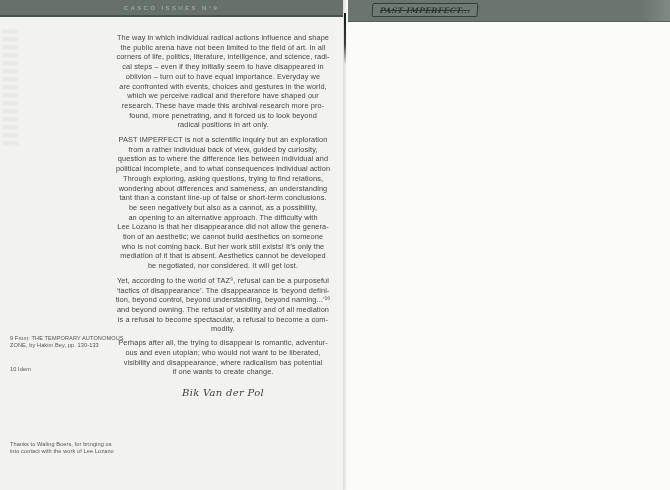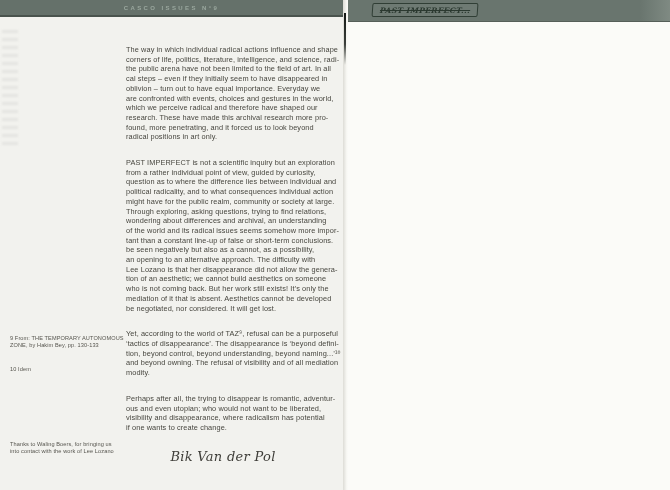--- a/index.html
+++ b/index.html
@@ -87,28 +87,28 @@
   }
   
   .text-column {
     position: absolute; left: 110px; top: 29px; width: 226px;
     color: #47463f;
     font-size: 7.35px;
     line-height: 9.7px;
     letter-spacing: 0.1px;
   }
   .text-column .line { white-space: nowrap; }
-  .para { margin: 16px; }
+  .para { margin: 4px; text-align: center; }
   .para + .para-gap { margin-top: 5px; }
   .signature {
-    margin-top: 19px;
+    margin-top: 11px;
     text-align: center;
     font-family: "DejaVu Serif", serif;
     font-style: italic;
-    font-size: 13px;
+    font-size: 10px;
     color: #3e3d38;
     letter-spacing: 0.3px;
   }
   
   .margin-note {
     position: absolute;
     left: 10px;
     width: 94px;
     color: #56554e;
     font-size: 5.6px;
@@ -139,53 +139,52 @@
     <div class="stamp-box">
       <span class="stamp-text">PAST IMPERFECT...</span>
     </div>
   </div>
 
   <div class="bleedthrough"></div>
 
   <div class="text-column">
     <div class="para">
         <div class="line">The way in which individual radical actions influence and shape</div>
+        <div class="line">the public arena have not been limited to the field of art. In all</div>
         <div class="line">corners of life, politics, literature, intelligence, and science, radi-</div>
-        <div class="line">the public arena have not been limited to the field of art. In all</div>
         <div class="line">cal steps – even if they initially seem to have disappeared in</div>
         <div class="line">oblivion – turn out to have equal importance. Everyday we</div>
         <div class="line">are confronted with events, choices and gestures in the world,</div>
         <div class="line">which we perceive radical and therefore have shaped our</div>
         <div class="line">research. These have made this archival research more pro-</div>
         <div class="line">found, more penetrating, and it forced us to look beyond</div>
         <div class="line">radical positions in art only.</div>
       </div>
     <div class="para para-gap">
         <div class="line">PAST IMPERFECT is not a scientific inquiry but an exploration</div>
-        <div class="line">from a rather individual point of view, guided by curiosity,</div>
+        <div class="line">from a rather individual back of view, guided by curiosity,</div>
         <div class="line">question as to where the difference lies between individual and</div>
-        <div class="line">political radicality, and to what consequences individual action</div>
-        <div class="line">might have for the public realm, community or society at large.</div>
+        <div class="line">political incomplete, and to what consequences individual action</div>
         <div class="line">Through exploring, asking questions, trying to find relations,</div>
-        <div class="line">wondering about differences and archival, an understanding</div>
-        <div class="line">of the world and its radical issues seems somehow more impor-</div>
+        <div class="line">wondering about differences and sameness, an understanding</div>
         <div class="line">tant than a constant line-up of false or short-term conclusions.</div>
         <div class="line">be seen negatively but also as a cannot, as a possibility,</div>
         <div class="line">an opening to an alternative approach. The difficulty with</div>
         <div class="line">Lee Lozano is that her disappearance did not allow the genera-</div>
         <div class="line">tion of an aesthetic; we cannot build aesthetics on someone</div>
         <div class="line">who is not coming back. But her work still exists! It’s only the</div>
         <div class="line">mediation of it that is absent. Aesthetics cannot be developed</div>
         <div class="line">be negotiated, nor considered. It will get lost.</div>
       </div>
     <div class="para para-gap">
         <div class="line">Yet, according to the world of TAZ⁹, refusal can be a purposeful</div>
         <div class="line">‘tactics of disappearance’. The disappearance is ‘beyond defini-</div>
         <div class="line">tion, beyond control, beyond understanding, beyond naming...’¹⁰</div>
         <div class="line">and beyond owning. The refusal of visibility and of all mediation</div>
+        <div class="line">is a refusal to become spectacular, a refusal to become a com-</div>
         <div class="line">modity.</div>
       </div>
     <div class="para">
         <div class="line">Perhaps after all, the trying to disappear is romantic, adventur-</div>
         <div class="line">ous and even utopian; who would not want to be liberated,</div>
         <div class="line">visibility and disappearance, where radicalism has potential</div>
         <div class="line">if one wants to create change.</div>
       </div>
     <div class="signature">Bik Van der Pol</div>
   </div>

